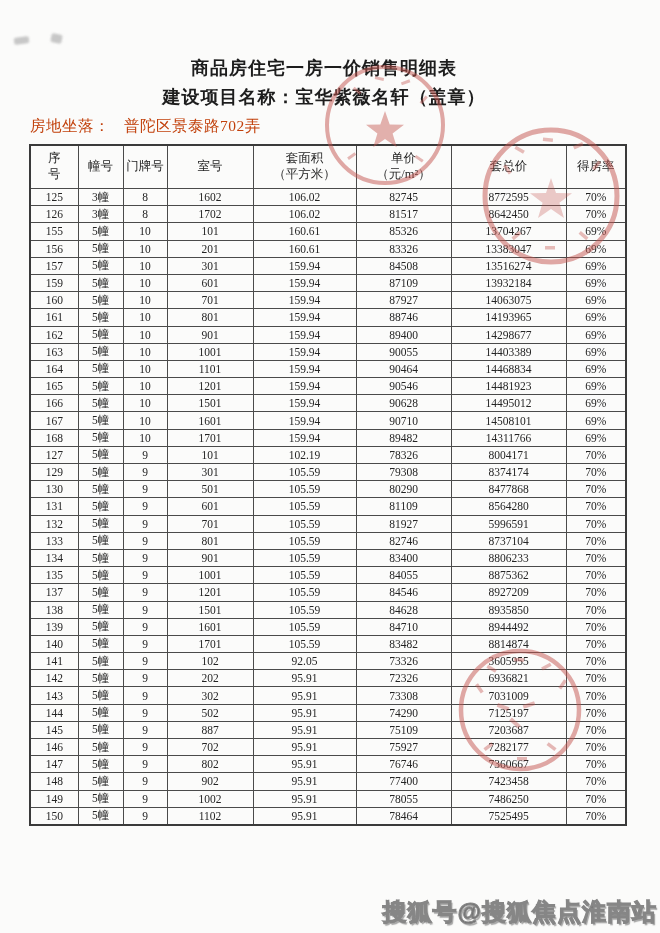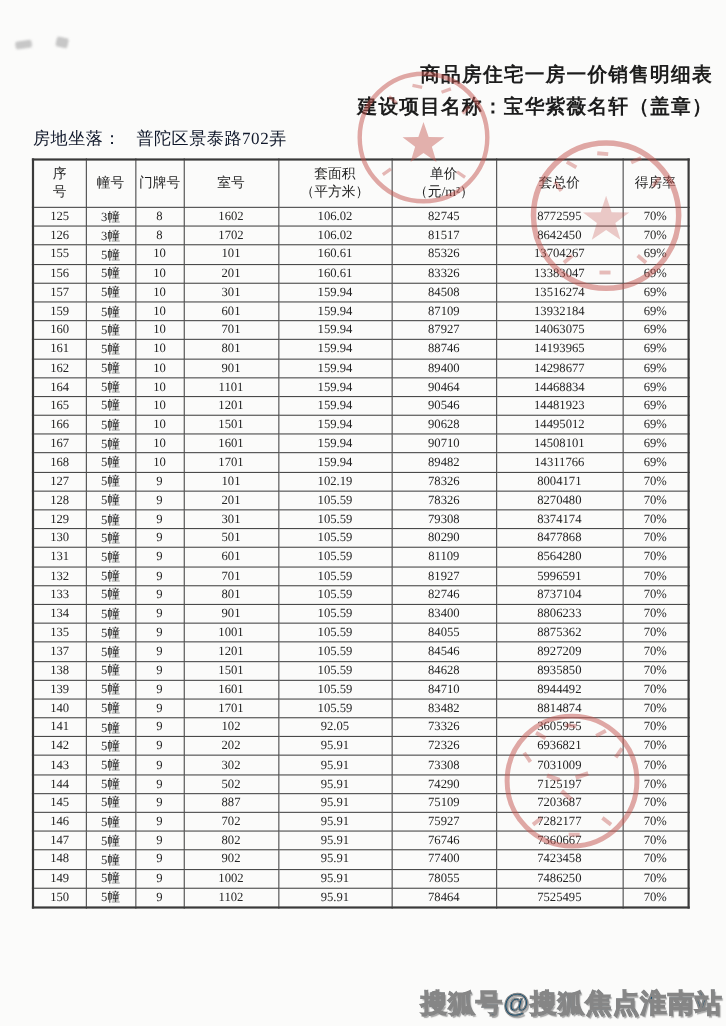--- a/index.html
+++ b/index.html
@@ -7,29 +7,29 @@
     width:660px;height:933px;position:relative;overflow:hidden;
     background:#fbfbfa;
     font-family:"Liberation Serif","DejaVu Serif",serif;
     color:#262626;
   }
   .scan-mark{position:absolute;background:#c7c7c7;filter:blur(1.2px);border-radius:2px;}
   .m1{left:14px;top:37px;width:15px;height:7px;transform:rotate(-8deg);}
   .m2{left:51px;top:34px;width:11px;height:9px;transform:rotate(12deg);}
 
   .title-line{
-    position:absolute;left:0;width:648px;text-align:right;
+    position:absolute;left:0;width:648px;text-align:center;
     font-family:Liberation Mono, monospace;
     font-weight:bold;font-size:18px;letter-spacing:1px;color:#1d1d1d;
   }
   .title1{top:56px;}
   .title2{top:85px;}
 
   .location-line{
-    position:absolute;left:30px;top:116px;font-size:15.5px;color:#0f172a;
+    position:absolute;left:30px;top:116px;font-size:15.5px;color:#c2410c;
     letter-spacing:0.5px;
   }
   .location-line .loc-val{margin-left:14px;}
 
   table.price-table{
     position:absolute;left:29px;top:144px;width:596px;
     border-collapse:collapse;table-layout:fixed;
     border:2px solid #3a3a3a;
   }
   .price-table th,.price-table td{
@@ -45,21 +45,21 @@
   .price-table td{
     height:16.2px;font-size:11.5px;color:#242424;
   }
 
   .stamp{position:absolute;pointer-events:none;filter:blur(0.5px);}
 
   .watermark{
     position:absolute;right:3px;top:896px;
     font-family:"Liberation Sans","DejaVu Sans",sans-serif;
     font-weight:bold;font-size:24px;letter-spacing:1px;
-    color:#0c4a6e;
+    color:#737373;
     -webkit-text-stroke:1px #868686;
     text-shadow:1.5px 1.5px 1px rgba(95,95,95,0.55);
     white-space:nowrap;
   }
 </style>
 </head>
 <body>
 
 <div class="scan-mark m1"></div>
 <div class="scan-mark m2"></div>
@@ -182,20 +182,30 @@
         <td>162</td>
         <td>5幢</td>
         <td>10</td>
         <td>901</td>
         <td>159.94</td>
         <td>89400</td>
         <td>14298677</td>
         <td>69%</td>
       </tr>
       <tr>
+        <td>163</td>
+        <td>5幢</td>
+        <td>10</td>
+        <td>1001</td>
+        <td>159.94</td>
+        <td>90055</td>
+        <td>14403389</td>
+        <td>69%</td>
+      </tr>
+      <tr>
         <td>164</td>
         <td>5幢</td>
         <td>10</td>
         <td>1101</td>
         <td>159.94</td>
         <td>90464</td>
         <td>14468834</td>
         <td>69%</td>
       </tr>
       <tr>
@@ -239,30 +249,20 @@
         <td>69%</td>
       </tr>
       <tr>
         <td>127</td>
         <td>5幢</td>
         <td>9</td>
         <td>101</td>
         <td>102.19</td>
         <td>78326</td>
         <td>8004171</td>
-        <td>70%</td>
-      </tr>
-      <tr>
-        <td>128</td>
-        <td>5幢</td>
-        <td>9</td>
-        <td>201</td>
-        <td>105.59</td>
-        <td>78326</td>
-        <td>8270480</td>
         <td>70%</td>
       </tr>
       <tr>
         <td>129</td>
         <td>5幢</td>
         <td>9</td>
         <td>301</td>
         <td>105.59</td>
         <td>79308</td>
         <td>8374174</td>

